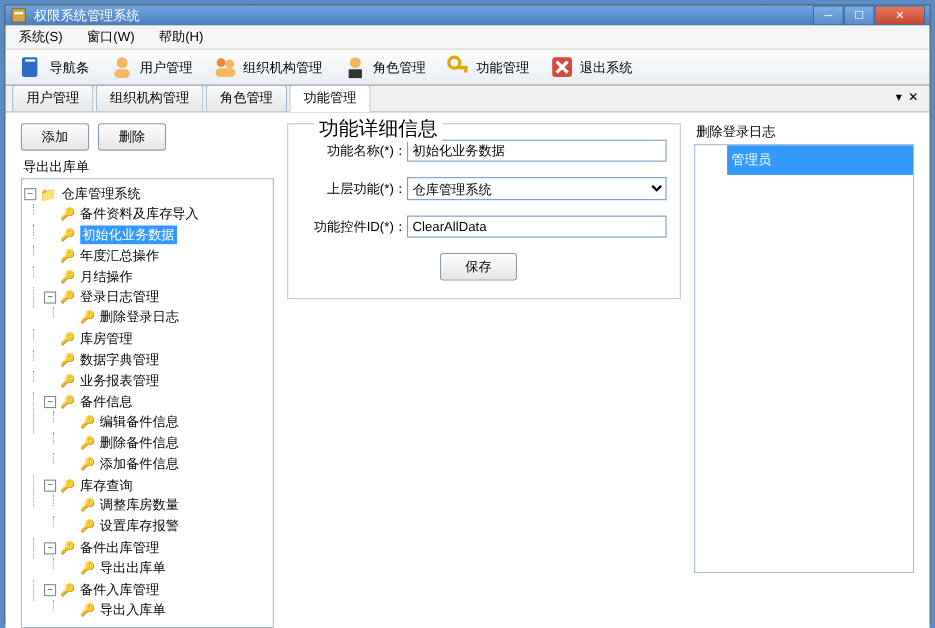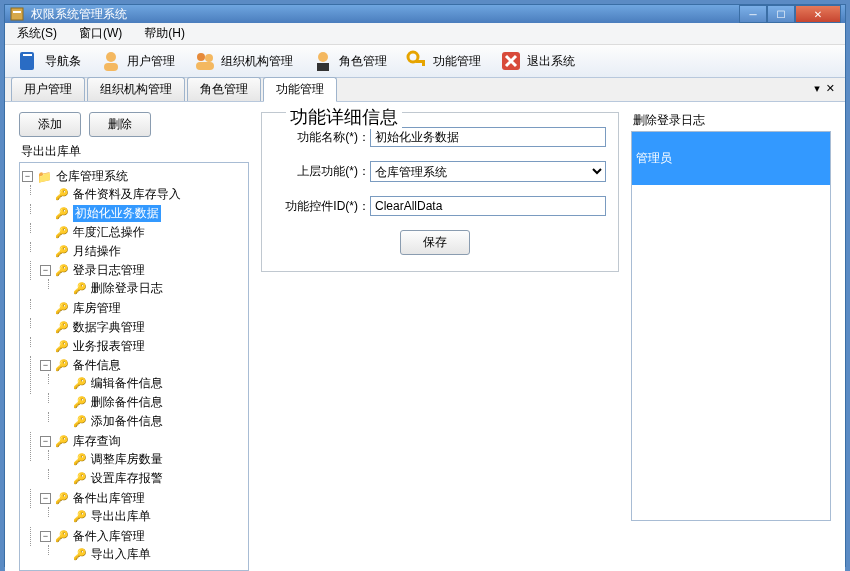--- a/index.html
+++ b/index.html
@@ -123,21 +123,21 @@
   flex: 1; border: 1px solid #7a9bc0; height: 21px;
   font-family: inherit; font-size: 12px; background: #fff;
 }
 .save-row { display: flex; justify-content: center; padding-right: 10px; }
 .right-box {
   border: 1px solid #a8bcd4; background: #fff;
   height: 390px;
 }
 .role-item {
   background: #3399ff; color: #fff;
-  font-size: 12px; padding: 18px 4px;
+  font-size: 12px; padding: 5px 4px; margin-left: 29px;
 }
 
 .tree li::before {
   content: ""; position: absolute; left: -10px; top: 0; bottom: 50%;
   border-left: 1px dotted #999;
 }
 .tree > li::before { border: none; }
 </style>
 </head>
 <body>

